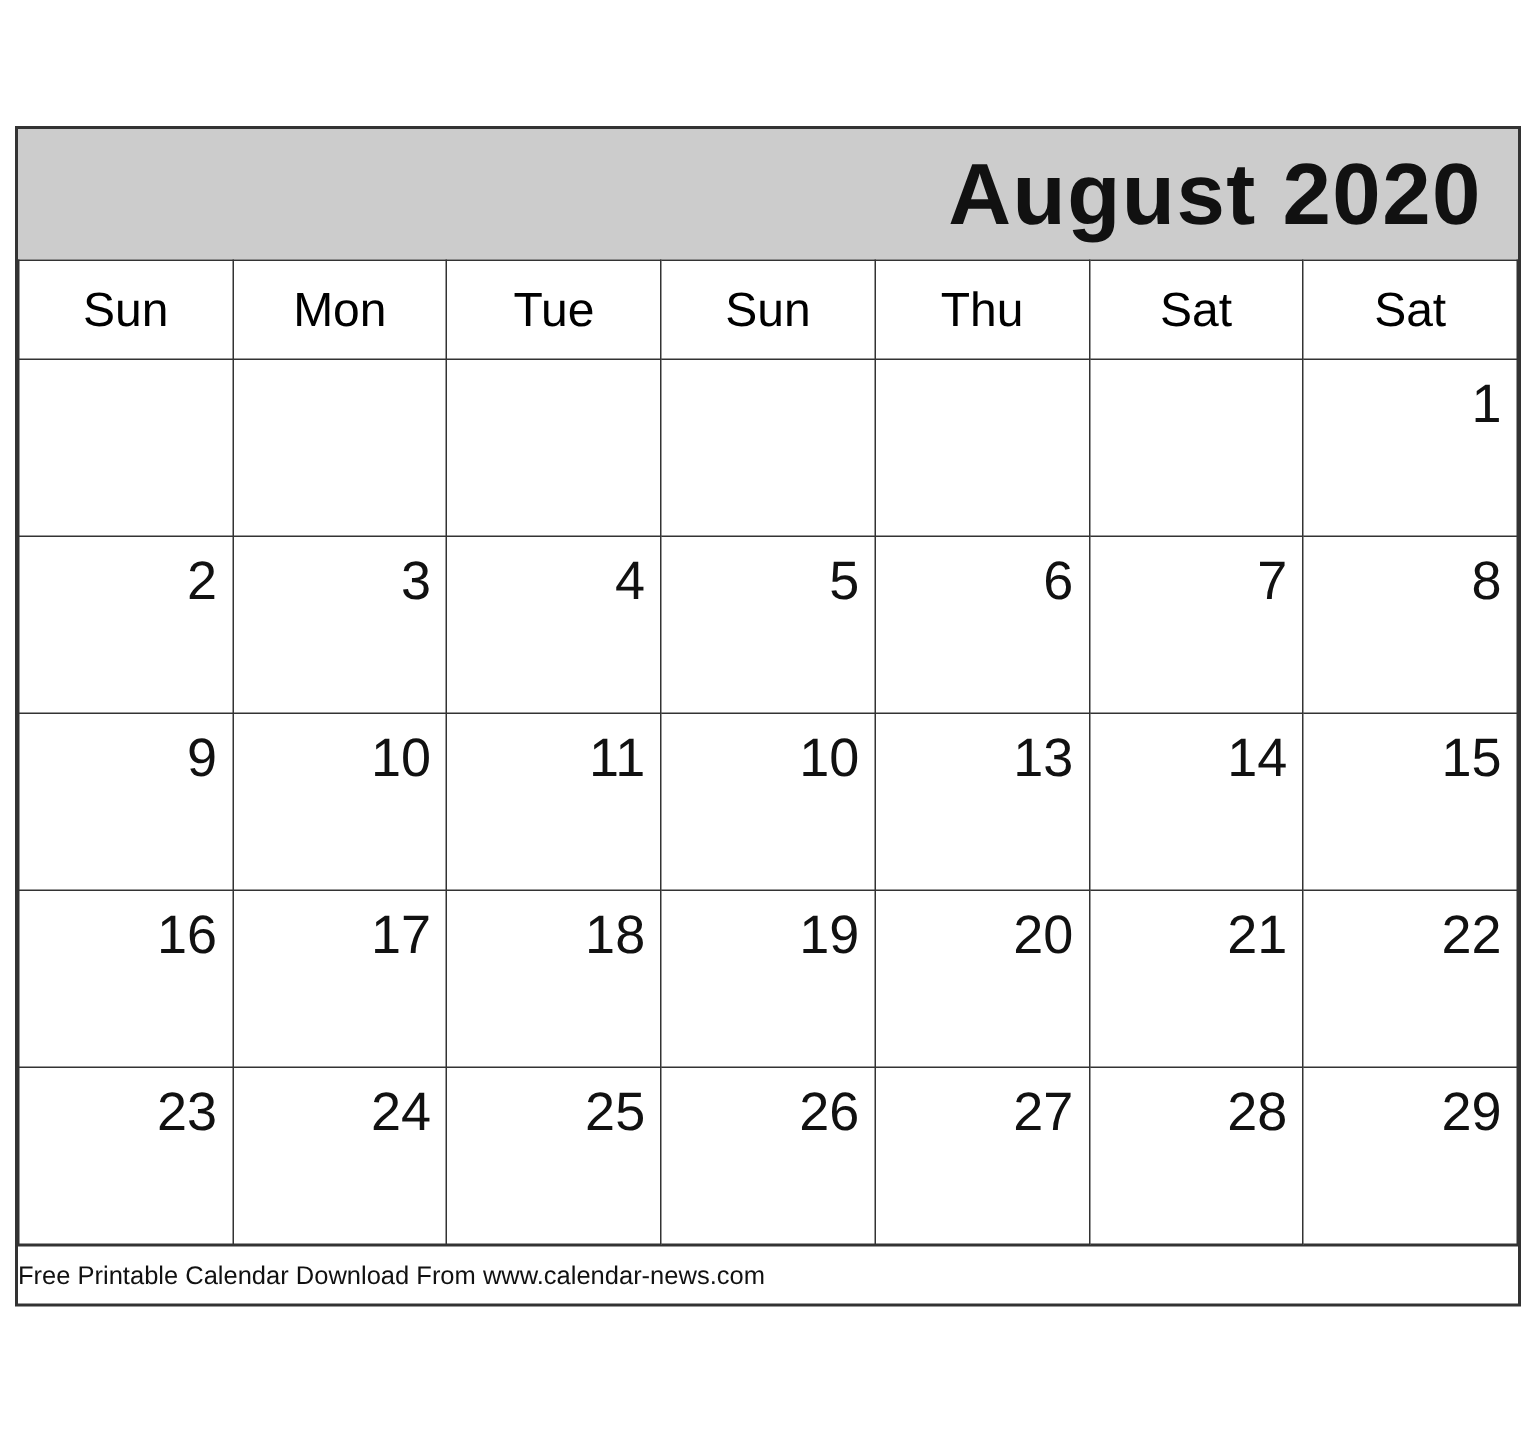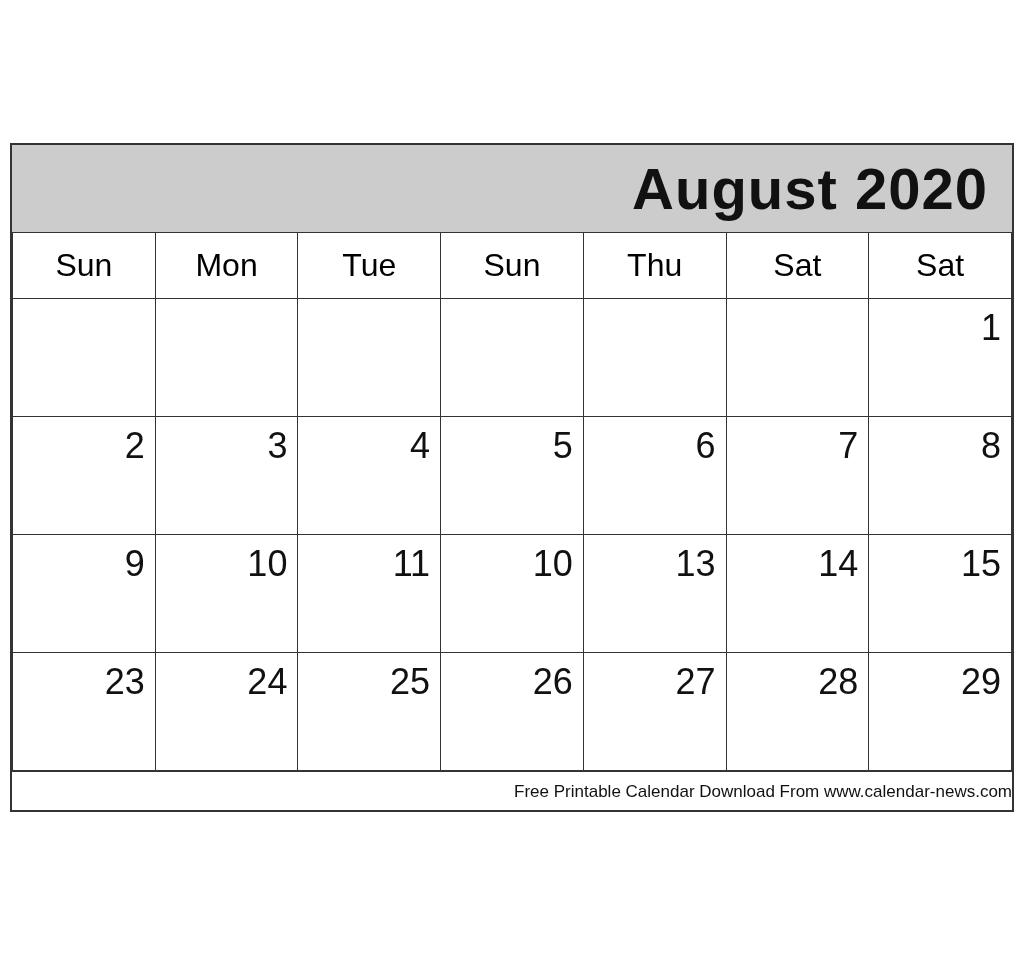--- a/index.html
+++ b/index.html
@@ -60,21 +60,21 @@
       padding: 8px 10px 0 0;
       font-size: 36px;
       color: #111;
     }
 
     .calendar-grid td.empty {
       color: transparent;
     }
 
     .calendar-footer {
-      text-align: right;
+      text-align: left;
       padding: 10px 0 8px 0;
       font-size: 17px;
       color: #111;
       border-top: 1.5px solid #333;
     }
   </style>
 </head>
 <body>
 
 <div class="calendar-wrapper">
@@ -117,20 +117,29 @@
         <tr>
           <td>9</td>
           <td>10</td>
           <td>11</td>
           <td>10</td>
           <td>13</td>
           <td>14</td>
           <td>15</td>
         </tr>
         <tr>
+          <td>16</td>
+          <td>17</td>
+          <td>18</td>
+          <td>19</td>
+          <td>20</td>
+          <td>21</td>
+          <td>22</td>
+        </tr>
+        <tr>
           <td>23</td>
           <td>24</td>
           <td>25</td>
           <td>26</td>
           <td>27</td>
           <td>28</td>
           <td>29</td>
         </tr>
       </tbody>
   </table>

